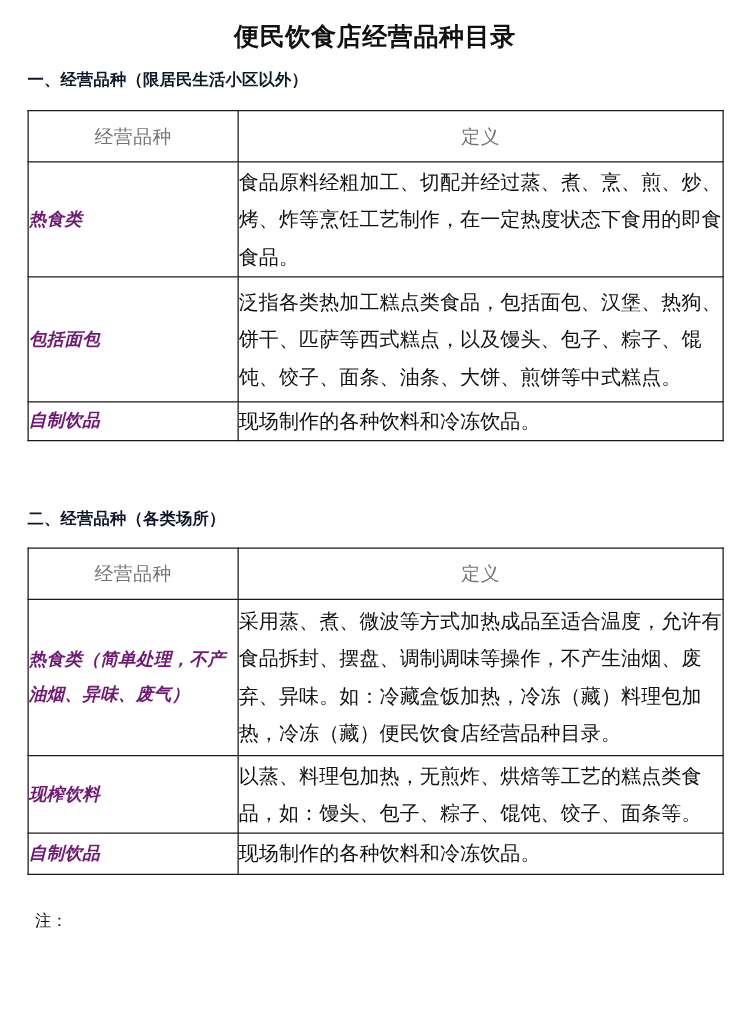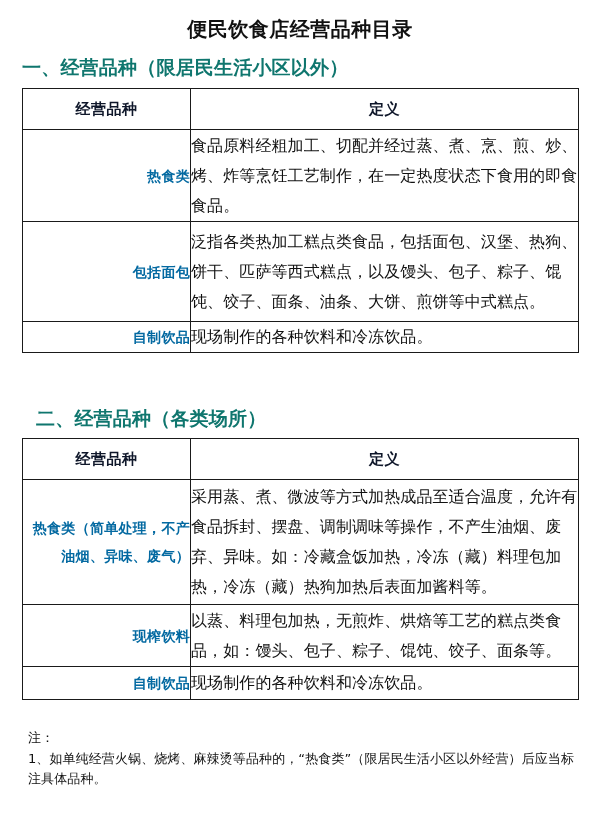--- a/index.html
+++ b/index.html
@@ -33,28 +33,28 @@
     text-align: center;
     font-size: 20px;
     font-weight: bold;
     letter-spacing: 0.5px;
     color: #111;
   }
 
   .section-heading {
     position: absolute;
     left: 22px;
-    font-size: 19px;
+    font-size: 13px;
     font-weight: bold;
     letter-spacing: 0.2px;
-    color: #0f766e;
+    color: #0f172a;
     white-space: nowrap;
   }
   .section-heading.s1 { top: 45px; }
-  .section-heading.s2 { top: 396px; margin-left: 14px; }
+  .section-heading.s2 { top: 396px; }
 
   table.cat-table {
     position: absolute;
     left: 22px;
     width: 556px;
     border-collapse: collapse;
     table-layout: fixed;
     background: #fff;
   }
   table.t1 { top: 78px; }
@@ -67,35 +67,36 @@
     vertical-align: middle;
     background: #fff;
   }
 
   col.c-name { width: 168px; }
   col.c-def  { width: 388px; }
 
   .th-cell {
     text-align: center;
     font-size: 15px;
-    font-weight: bold;
+    font-weight: normal;
     letter-spacing: 0.5px;
     height: 40px;
     line-height: 40px;
-    color: #0f172a;
+    color: #737373;
   }
 
   .name-cell {
-    text-align: right;
+    text-align: left;
     font-size: 14px;
     font-weight: bold;
     letter-spacing: 0.3px;
     padding: 4px 6px;
     line-height: 28px;
-    color: #0369a1;
+    color: #701a75;
+    font-style: italic;
   }
 
   .def-cell {
     text-align: left;
     font-size: 16px;
     line-height: 30px;
     padding: 4px 2px 4px 8px;
     letter-spacing: 0.1px;
     color: #111;
     overflow: hidden;
@@ -168,31 +169,30 @@
       <col class="c-name">
       <col class="c-def">
     </colgroup>
     <tbody>
       <tr>
         <th class="th-cell">经营品种</th>
         <th class="th-cell">定义</th>
       </tr>
       <tr class="r-tall-3">
         <td class="name-cell">热食类（简单处理，不产油烟、异味、废气）</td>
-        <td class="def-cell">采用蒸、煮、微波等方式加热成品至适合温度，允许有食品拆封、摆盘、调制调味等操作，不产生油烟、废弃、异味。如：冷藏盒饭加热，冷冻（藏）料理包加热，冷冻（藏）热狗加热后表面加酱料等。</td>
+        <td class="def-cell">采用蒸、煮、微波等方式加热成品至适合温度，允许有食品拆封、摆盘、调制调味等操作，不产生油烟、废弃、异味。如：冷藏盒饭加热，冷冻（藏）料理包加热，冷冻（藏）便民饮食店经营品种目录。</td>
       </tr>
       <tr class="r-med">
         <td class="name-cell">现榨饮料</td>
         <td class="def-cell">以蒸、料理包加热，无煎炸、烘焙等工艺的糕点类食品，如：馒头、包子、粽子、馄饨、饺子、面条等。</td>
       </tr>
       <tr class="r-short2">
         <td class="name-cell">自制饮品</td>
         <td class="def-cell">现场制作的各种饮料和冷冻饮品。</td>
       </tr>
     </tbody>
   </table>
 
   <div class="notes">
     <span class="note-label">注：</span>
-    <span class="note-line">1、如单纯经营火锅、烧烤、麻辣烫等品种的，“热食类”（限居民生活小区以外经营）后应当标注具体品种。</span>
   </div>
 
 </div>
 
 </body></html>

